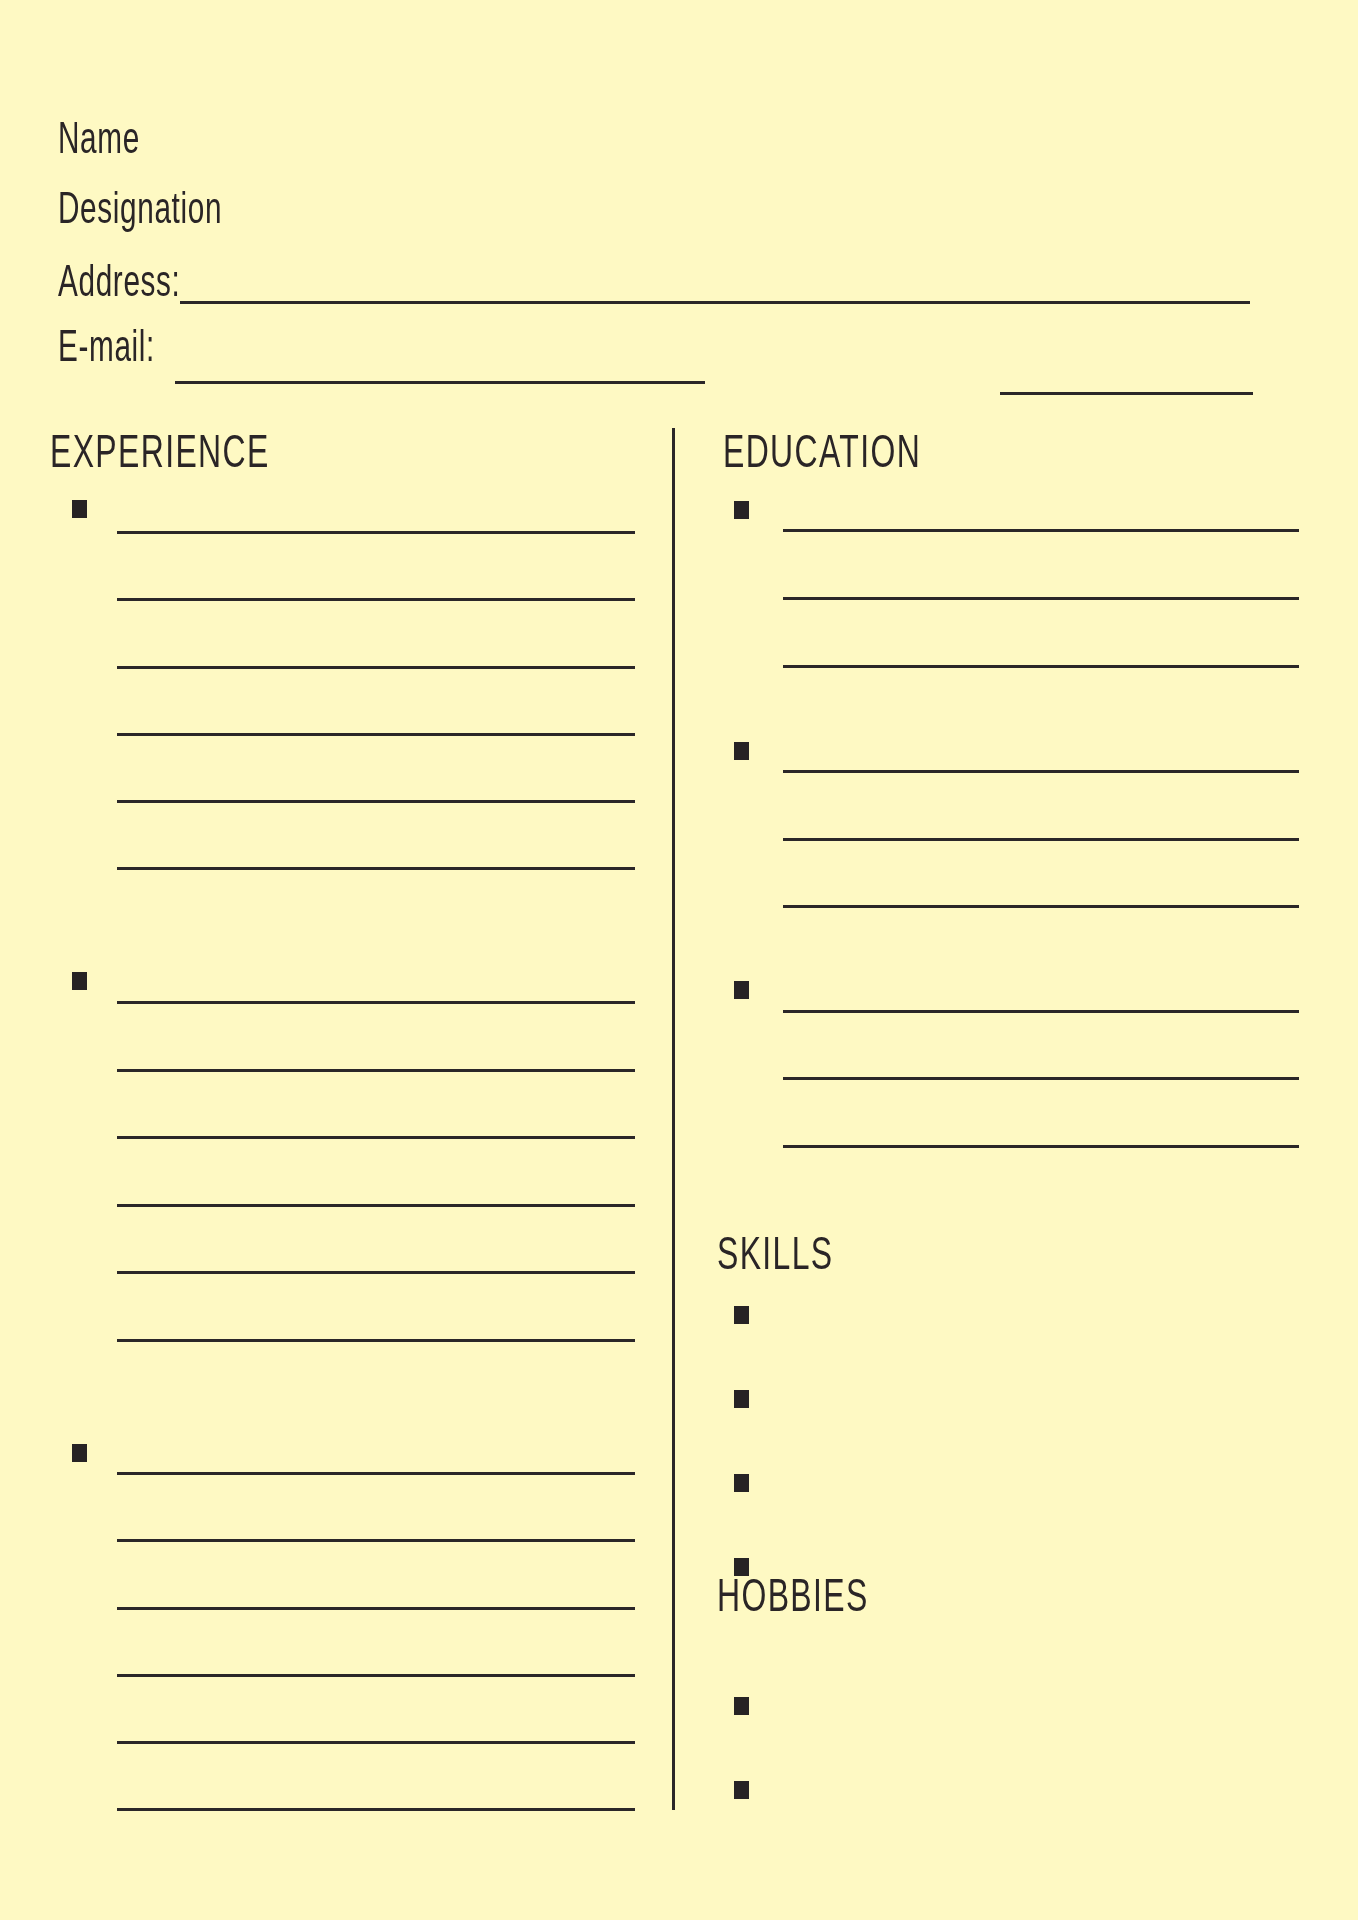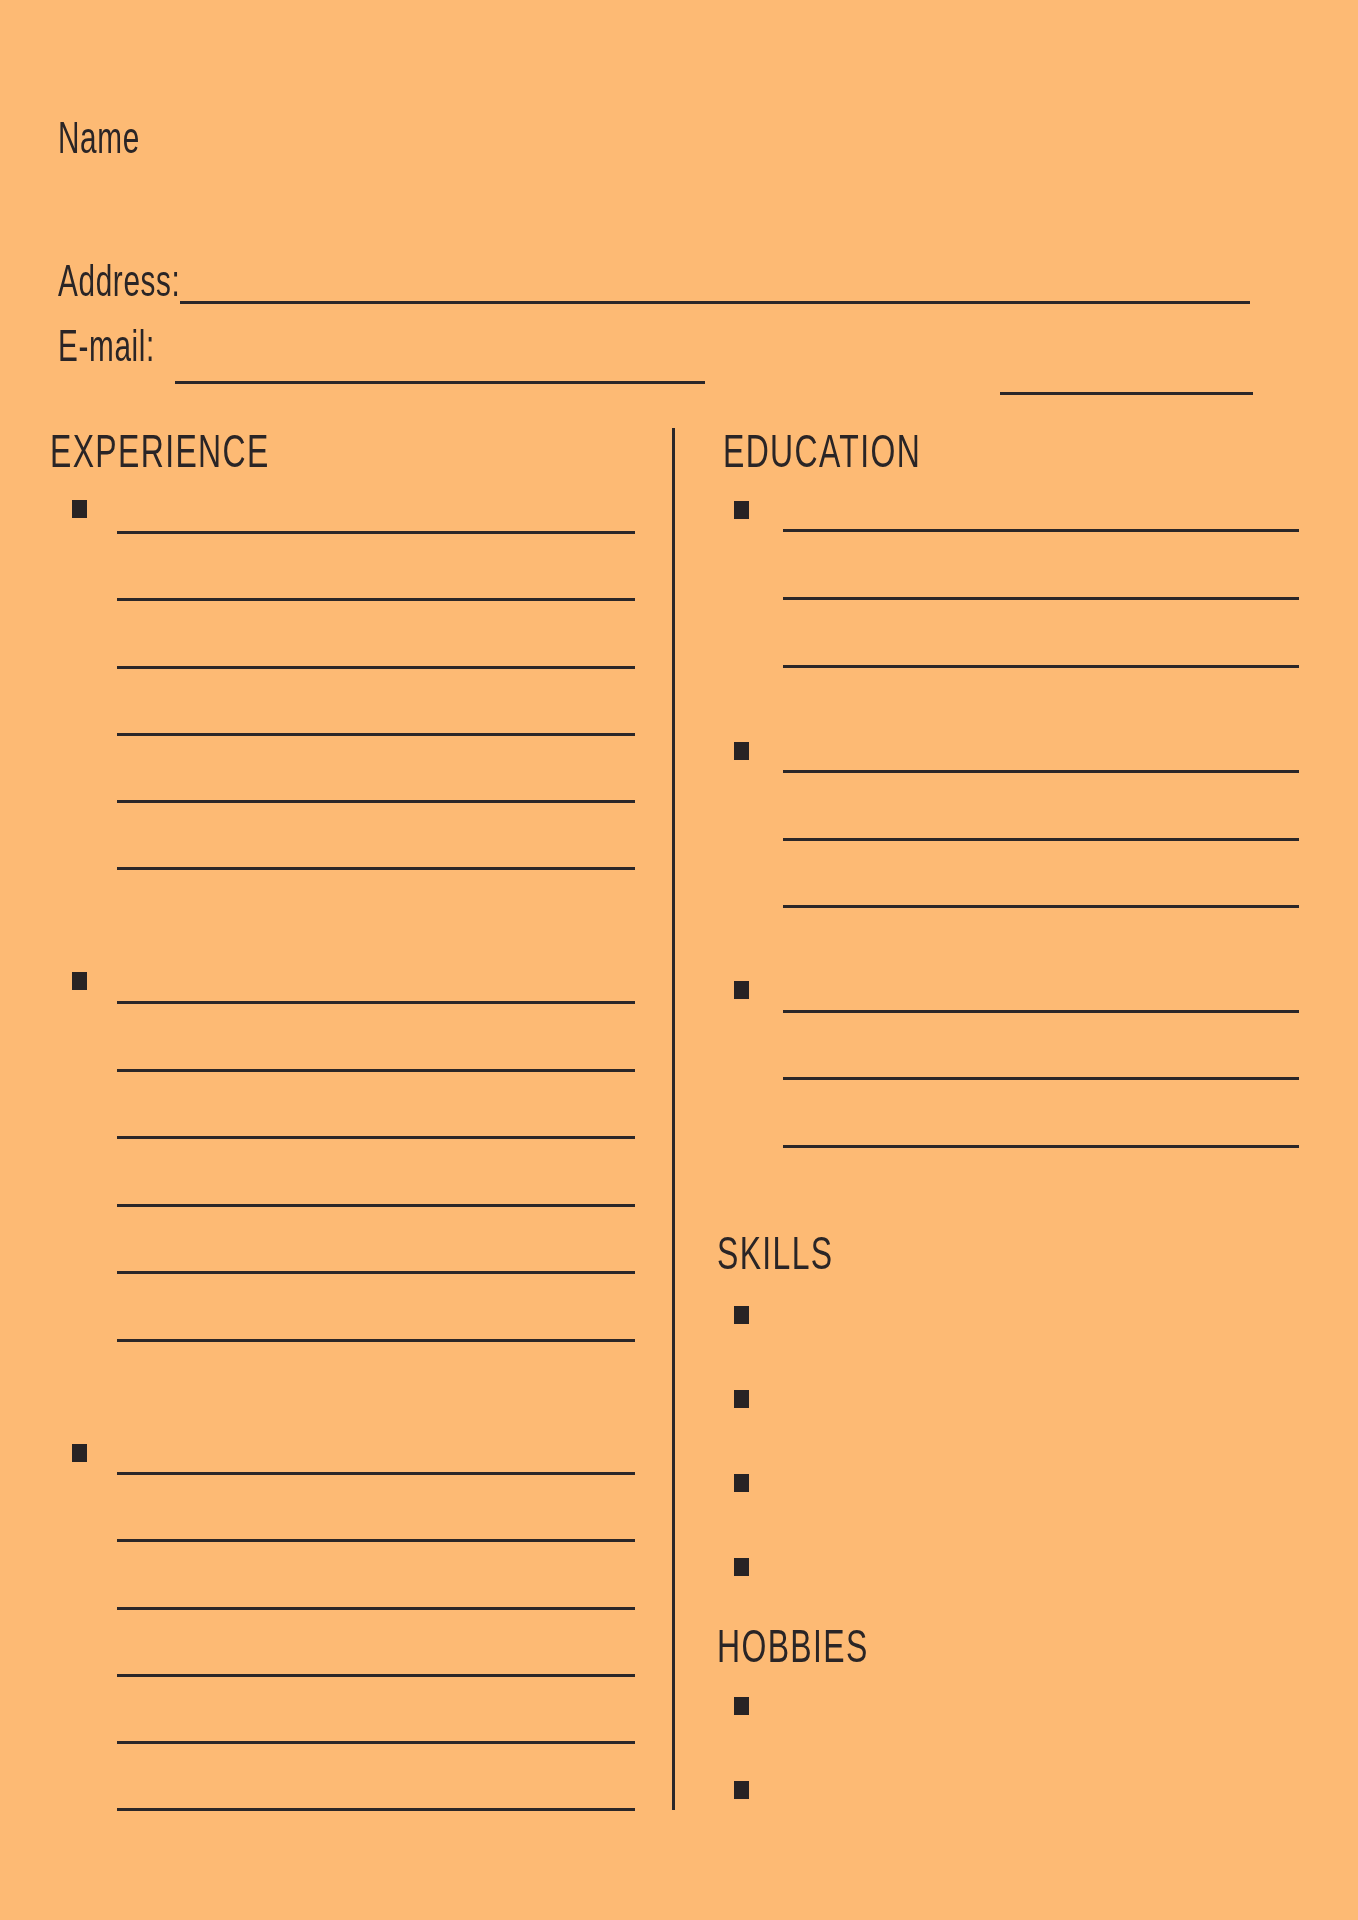--- a/index.html
+++ b/index.html
@@ -1,19 +1,19 @@
 <!DOCTYPE html>
 <html><head>
 <meta charset="utf-8">
 <style>
   html,body{margin:0;padding:0;background:#ffffff;}
   .page{
     position:relative;
     width:1358px;height:1920px;
-    background:#fdba74;
+    background:#fef9c3;
     overflow:hidden;
     font-family:"Liberation Sans",sans-serif;
     color:#2a2526;
   }
   .abs{position:absolute;}
   .nowrap{white-space:nowrap;line-height:1;}
   
   .lbl{
     display:inline-block;
     font-size:45px;
@@ -39,20 +39,23 @@
 </style>
 </head>
 <body>
 
 <div class="page">
 
   <div class="abs nowrap" style="left:58px;top:115px">
     <span class="lbl">Name</span>
   </div>
 
+  <div class="abs nowrap" style="left:58px;top:185px">
+    <span class="lbl">Designation</span>
+  </div>
 
   <div class="abs nowrap" style="left:58px;top:258px">
     <span class="lbl">Address:</span>
   </div>
   <div class="rule" style="left:180px;top:301px;width:1070px"></div>
 
   <div class="abs nowrap" style="left:58px;top:323px">
     <span class="lbl">E-mail:</span>
   </div>
   <div class="rule" style="left:175px;top:381px;width:530px"></div>
@@ -63,21 +66,21 @@
 
   <div class="abs nowrap" style="left:50px;top:427px">
     <span class="hdr">EXPERIENCE</span>
   </div>
   <div class="abs nowrap" style="left:723px;top:427px">
     <span class="hdr">EDUCATION</span>
   </div>
   <div class="abs nowrap" style="left:717px;top:1229px">
     <span class="hdr">SKILLS</span>
   </div>
-  <div class="abs nowrap" style="left:717px;top:1622px">
+  <div class="abs nowrap" style="left:717px;top:1571px">
     <span class="hdr">HOBBIES</span>
   </div>
 
   <div id="entries-layer">
       <div class="bullet" style="left: 72px; top: 500px;"></div>
       <div class="rule" style="left: 117px; top: 531px; width: 518px;"></div>
       <div class="rule" style="left: 117px; top: 598px; width: 518px;"></div>
       <div class="rule" style="left: 117px; top: 666px; width: 518px;"></div>
       <div class="rule" style="left: 117px; top: 733px; width: 518px;"></div>
       <div class="rule" style="left: 117px; top: 800px; width: 518px;"></div>

